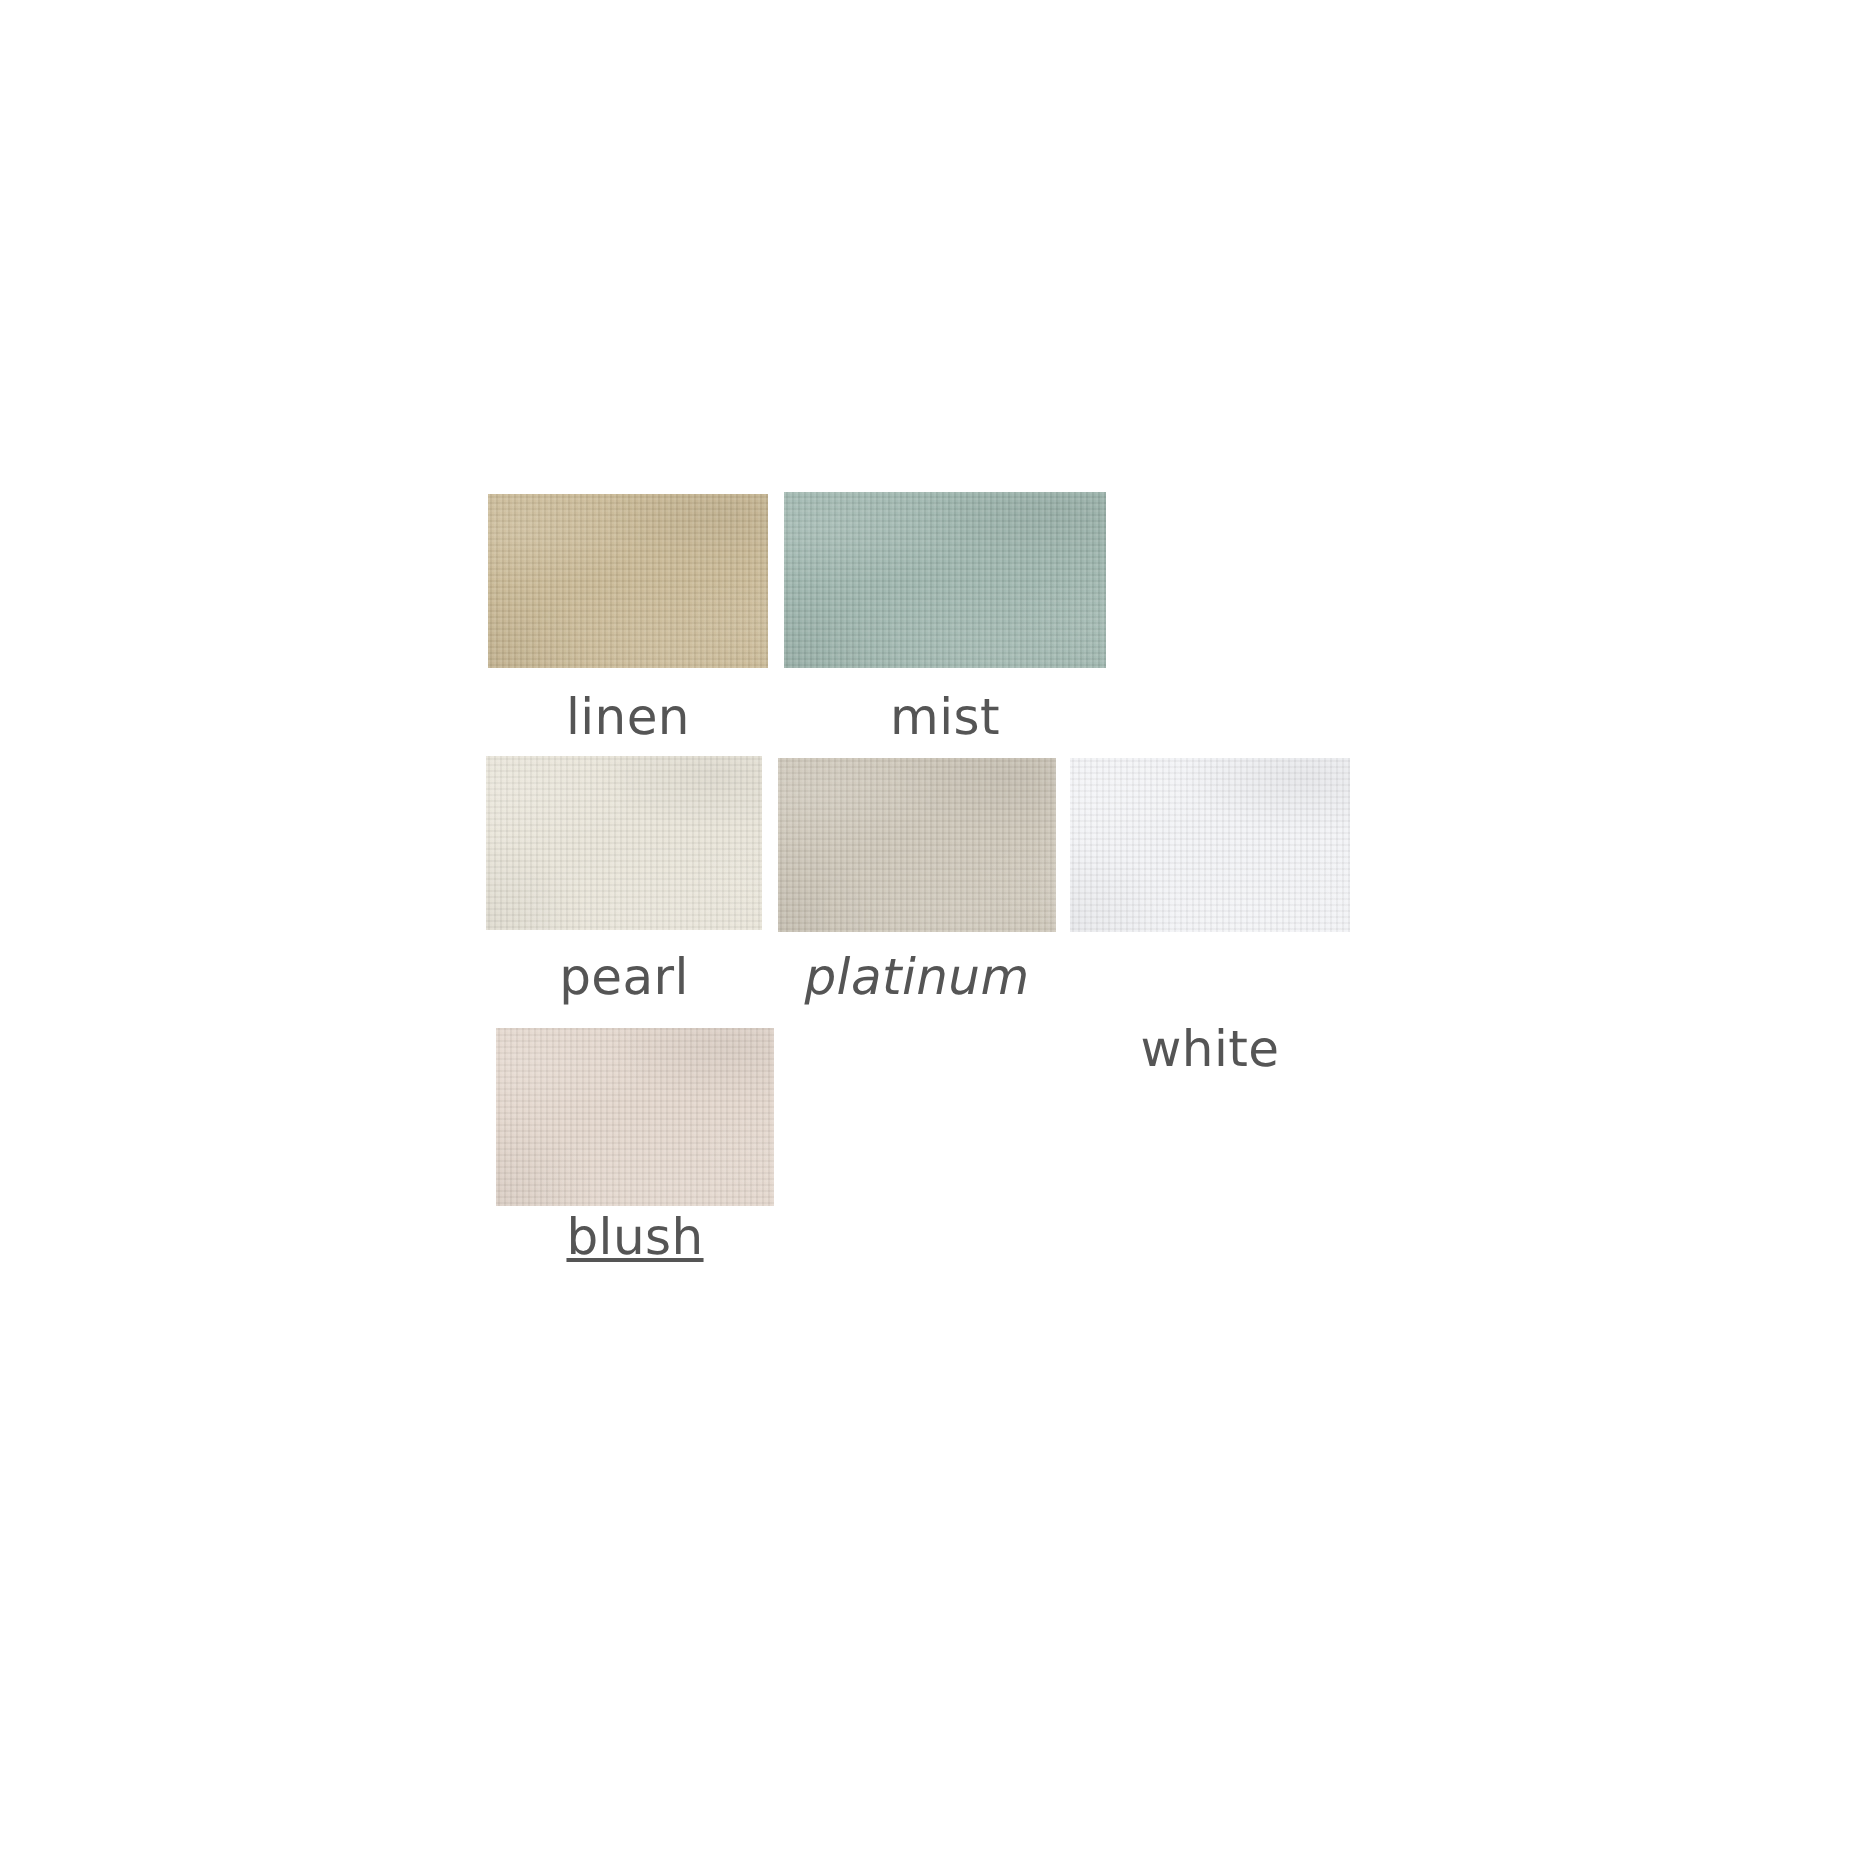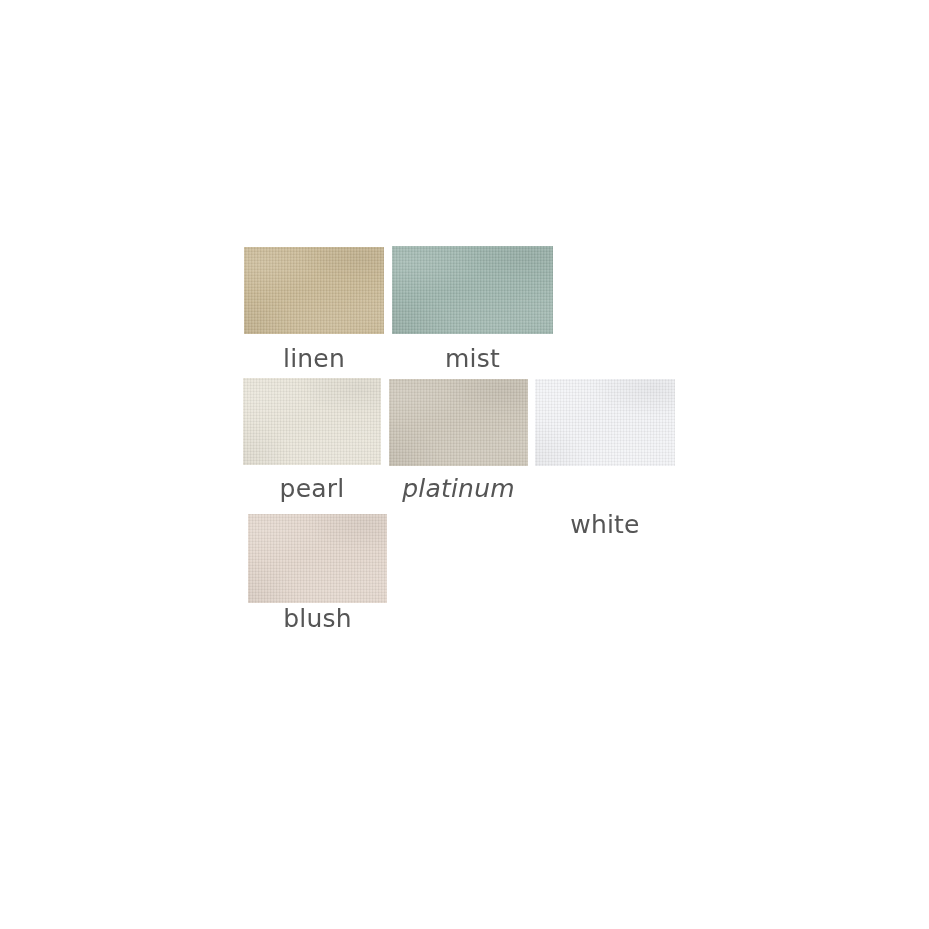--- a/index.html
+++ b/index.html
@@ -105,15 +105,15 @@
     <div class="swatch-cell" style="left: 389px; top: 379px; width: 139px; height: 87px; font-style: italic;">
       <div class="swatch-chip" style="background-color: rgb(205, 198, 184);"></div>
       <div class="swatch-label" style="top: 97px;">platinum</div>
     </div>
     <div class="swatch-cell" style="left: 535px; top: 379px; width: 140px; height: 87px;">
       <div class="swatch-chip" style="background-color: rgb(242, 243, 246);"></div>
       <div class="swatch-label" style="top: 97px; margin-top: 36px;">white</div>
     </div>
     <div class="swatch-cell" style="left: 248px; top: 514px; width: 139px; height: 89px;">
       <div class="swatch-chip" style="background-color: rgb(227, 214, 204);"></div>
-      <div class="swatch-label" style="top: 92px;">blush</div>
+      <div class="swatch-label" style="top: 92px; text-decoration: underline;">blush</div>
     </div>
   </div>
 
 </body></html>

